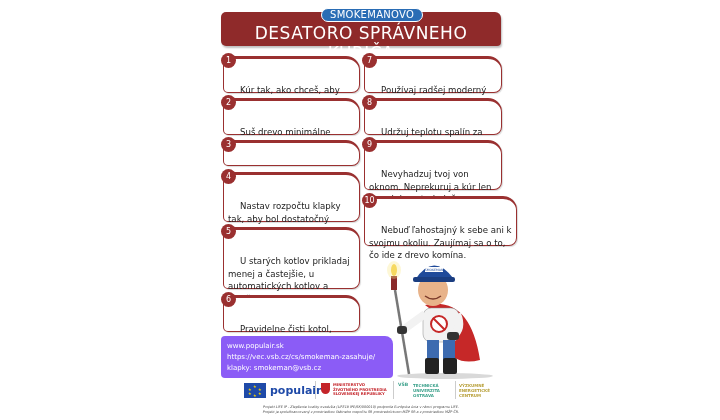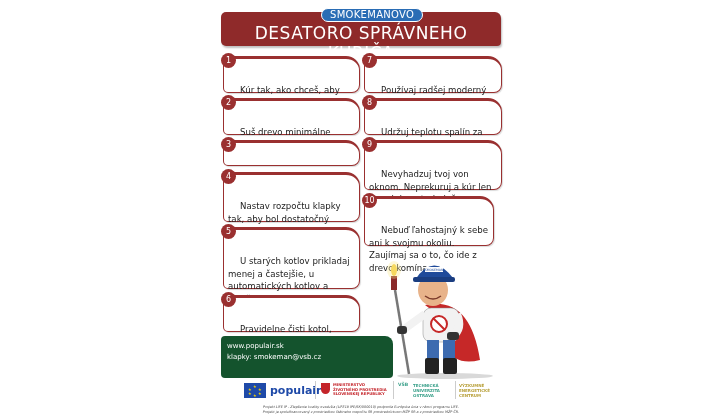--- a/index.html
+++ b/index.html
@@ -36,21 +36,21 @@
       font-size: 8px; line-height: 15px; text-align: center;
       font-family: "DejaVu Sans", sans-serif;
     }
     .card-text {
       font-family: "DejaVu Sans", sans-serif; font-size: 8.6px; line-height: 12.5px;
       color: #222222; padding: 7px 4px 4px 4px; text-indent: 12px; margin-top: 18px;
     }
 
     .contact-box {
       position: absolute; left: 6px; top: 336px; width: 172px; height: 42px;
-      background: #14532d; border-radius: 4px 8px 4px 4px;
+      background: #8b5cf6; border-radius: 4px 8px 4px 4px;
       padding: 5px 6px; color: #ffffff; font-size: 7px; line-height: 11px;
       font-family: "DejaVu Sans", sans-serif;
     }
 
     .mascot {
       position: absolute; left: 160px; top: 250px; width: 120px; height: 130px;
     }
     .eu-flag { position: absolute; left: 29px; top: 383px; width: 22px; height: 15px; background: #1f4aa8; }
     .eu-flag span { position: absolute; color: #f5d400; font-size: 4px; }
     .populair { position: absolute; left: 55px; top: 384px; font-size: 11px; color: #1f4aa8; font-weight: bold; }
@@ -104,27 +104,28 @@
     <div class="card-text">Používaj radšej moderný kotol svojmu krb.</div>
   </div>
   <div class="card" style="left:149px; top:98px; width:138px; height:37px;">
     <div class="card-num">8</div>
     <div class="card-text">Udržuj teplotu spalín za kotlom medzi 100 až 250 °C.</div>
   </div>
   <div class="card" style="left:149px; top:140px; width:138px; height:50px;">
     <div class="card-num">9</div>
     <div class="card-text">Nevyhadzuj tvoj von oknom. Neprekuruj a kúr len tam, kde potrebuješ.</div>
   </div>
-  <div class="card" style="left:149px; top:196px; width:130px; height:50px;">
+  <div class="card" style="left:149px; top:196px; width:153px; height:50px;">
     <div class="card-num">10</div>
     <div class="card-text">Nebuď ľahostajný k sebe ani k svojmu okoliu. Zaujímaj sa o to, čo ide z drevo komína.</div>
   </div>
 
   <div class="contact-box">
     <div>www.populair.sk</div>
+    <div>https://vec.vsb.cz/cs/smokeman-zasahuje/</div>
     <div>klapky: smokeman@vsb.cz</div>
   </div>
 
   <svg class="mascot" viewBox="0 0 120 130">
     <ellipse cx="70" cy="126" rx="48" ry="3" fill="#d9d9d9"></ellipse>
 
     <line x1="20" y1="40" x2="34" y2="124" stroke="#777" stroke-width="2.5"></line>
     <rect x="16" y="26" width="6" height="14" fill="#8a2a2a"></rect>
     <ellipse cx="19" cy="20" rx="3" ry="6" fill="#f5d24a"></ellipse>
     <ellipse cx="19" cy="20" rx="7" ry="9" fill="#f8e98a" opacity="0.35"></ellipse>

